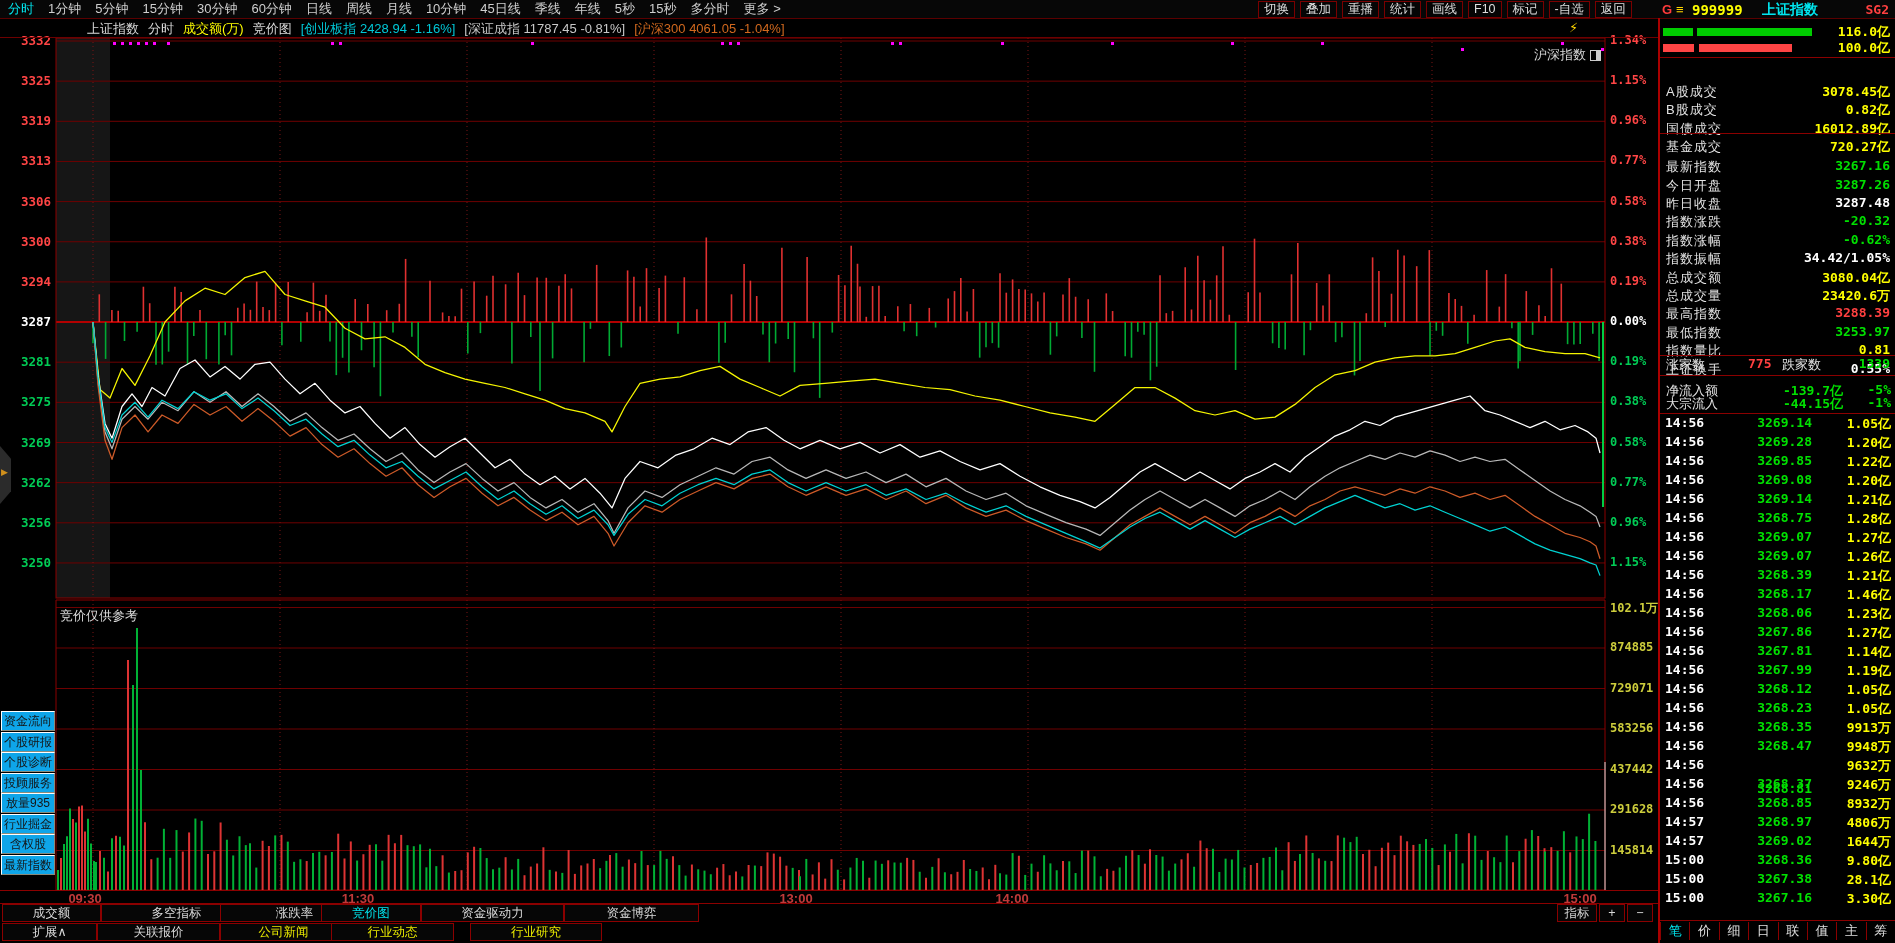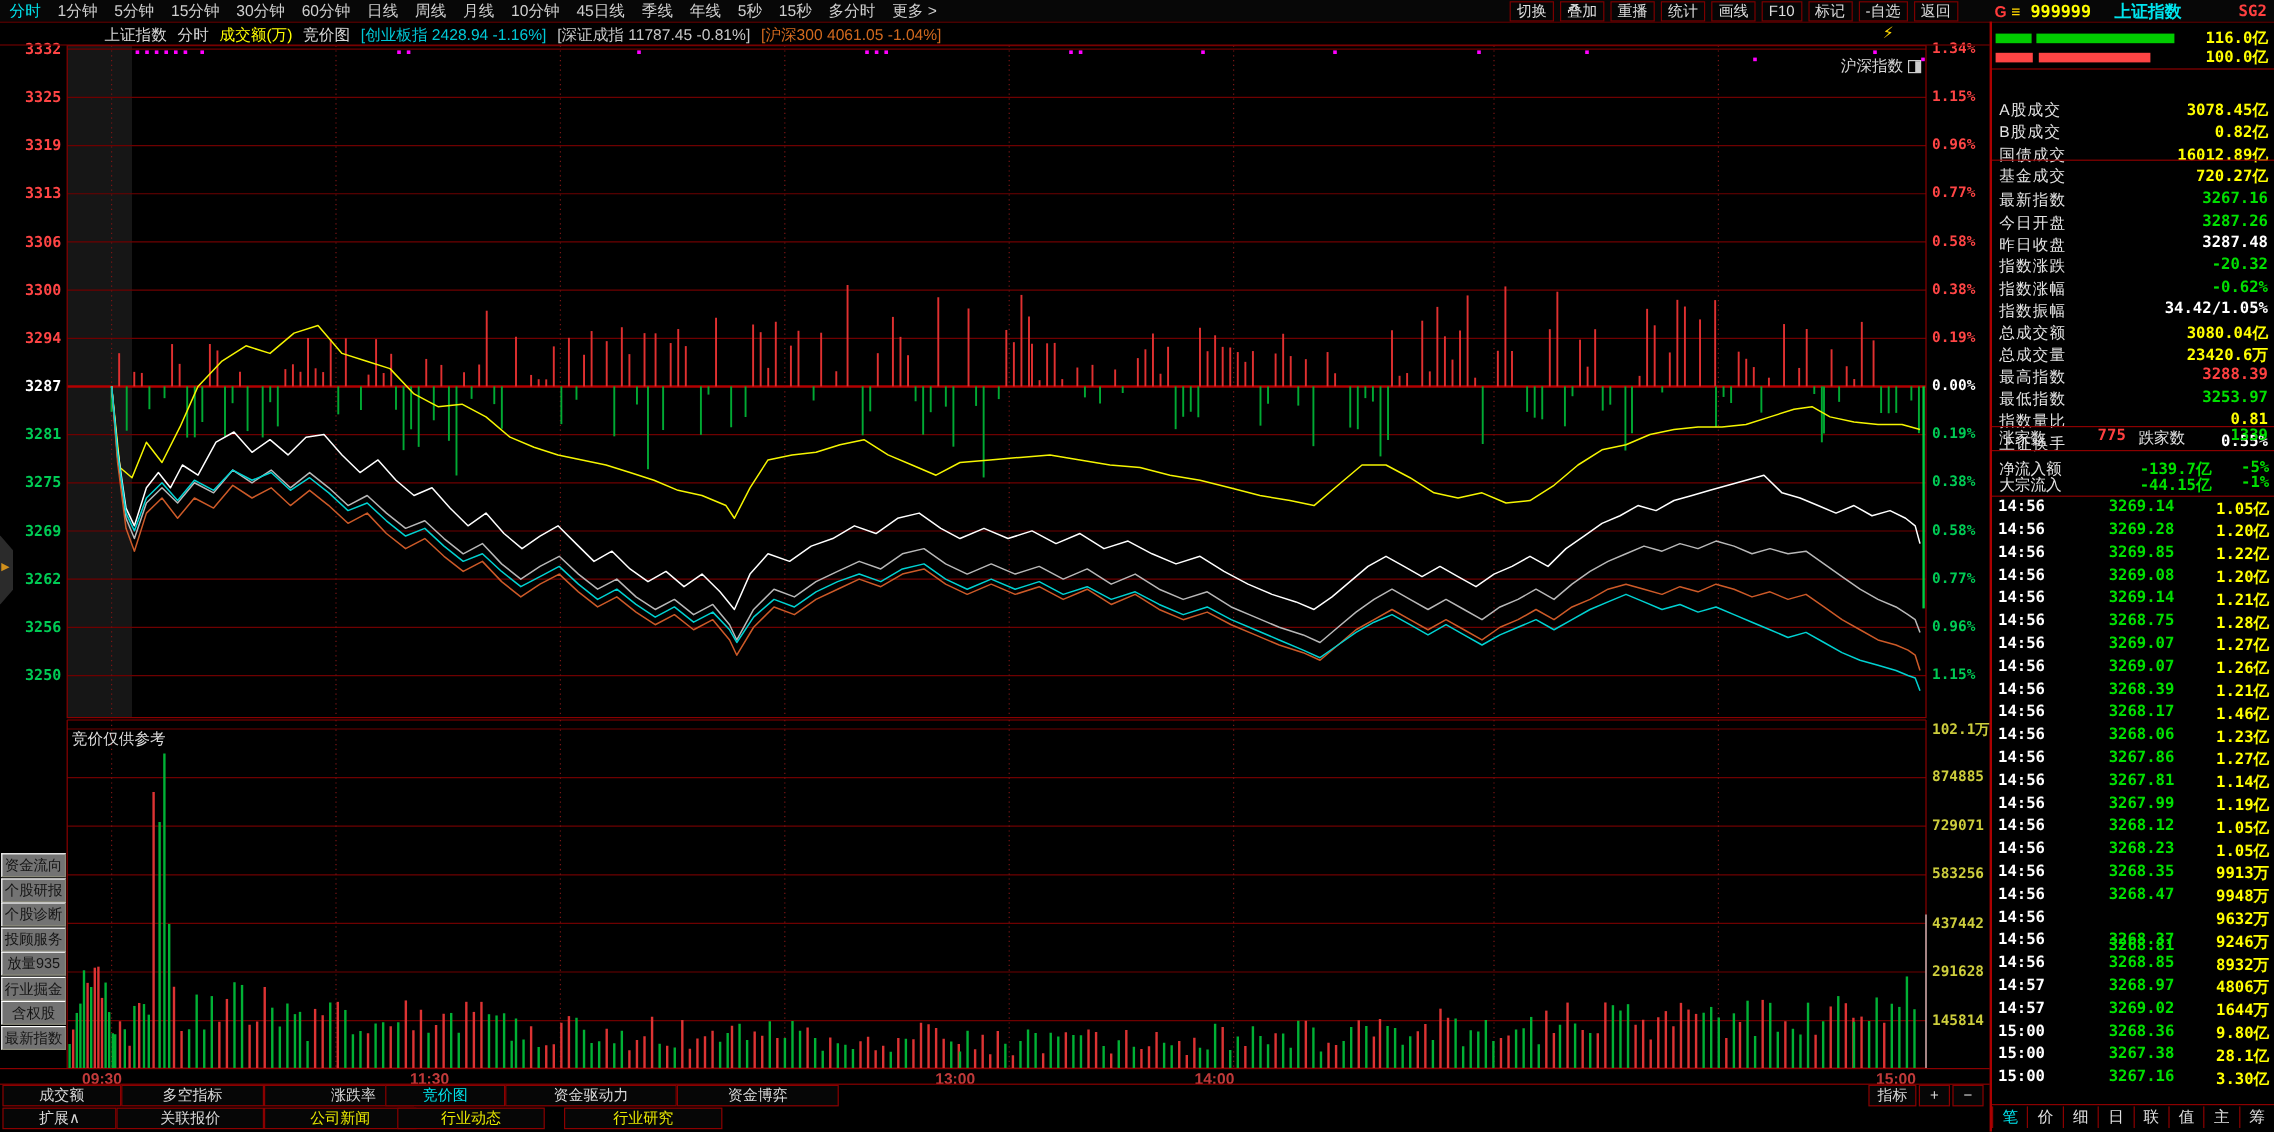--- a/index.html
+++ b/index.html
@@ -6,21 +6,21 @@
     font-family:"Liberation Sans","DejaVu Sans",sans-serif;}
   #app{position:absolute;left:0;top:0;width:1895px;height:943px;background:#000;}
   .abs{position:absolute;}
   .mono{font-family:"DejaVu Sans Mono","Liberation Mono",monospace;font-weight:bold;}
   .menu-item{color:#cfcfcf;font-size:13px;cursor:pointer;white-space:nowrap;}
   .menu-item.sel{color:#00e5ee;}
   .tbtn{border:1px solid #7a0000;color:#dedede;font-size:12.5px;padding:0 5px;line-height:15px;
     background:#050505;white-space:nowrap;cursor:pointer;}
   .tab-box{position:absolute;border:1px solid #8b0000;background:#060606;color:#d9d9d9;
     font-size:12.5px;text-align:center;line-height:16px;height:16px;cursor:pointer;white-space:nowrap;overflow:hidden;}
-  .side-btn{position:absolute;left:1px;width:52px;height:18px;background:#737373;color:#151515;
+  .side-btn{position:absolute;left:1px;width:52px;height:18px;background:#0ea5e9;color:#151515;
     font-size:12px;text-align:center;line-height:18px;border:1px solid #8a8a7a;
     border-top-color:#ffffff;border-left-color:#ffffff;cursor:pointer;white-space:nowrap;overflow:hidden;}
   .sep{position:absolute;background:#8b0000;}
   .pr-row{position:absolute;left:0;width:235px;height:19px;font-size:13px;margin-top:23px;}
   .pr-l{position:absolute;left:6px;top:1px;color:#e3e3e3;letter-spacing:1px;white-space:nowrap;}
   .pr-v{position:absolute;right:5px;top:1px;white-space:nowrap;}
   .split-icon{display:inline-block;width:9px;height:9px;border:1px solid #cccccc;position:relative;vertical-align:middle;}
   .split-icon::after{content:"";position:absolute;right:0;top:0;width:4px;height:9px;background:#cccccc;}
 </style>
 </head>
@@ -694,21 +694,21 @@
       <div class="side-btn" style="top: 752px;">个股诊断</div>
       <div class="side-btn" style="top: 772.5px;">投顾服务</div>
       <div class="side-btn" style="top: 793px;">放量935</div>
       <div class="side-btn" style="top: 813.5px;">行业掘金</div>
       <div class="side-btn" style="top: 834px;">含权股</div>
       <div class="side-btn" style="top: 854.5px;">最新指数</div>
     </div>
 
   <div id="bottom-rowA">
       <div class="tab-box" style="left: 2px; top: 904px; width: 97px;">成交额</div>
-      <div class="tab-box" style="left: 101px; top: 904px; width: 117px;">多空指标</div>
+      <div class="tab-box" style="left: 101px; top: 904px; width: 117px; padding-left: 16px;">多空指标</div>
       <div class="tab-box" style="left: 220px; top: 904px; width: 99px; padding-left: 24px;">涨跌率</div>
       <div class="tab-box" style="left: 321px; top: 904px; width: 98px; color: rgb(0, 229, 238);">竞价图</div>
       <div class="tab-box" style="left: 421px; top: 904px; width: 141px;">资金驱动力</div>
       <div class="tab-box" style="left: 564px; top: 904px; width: 133px;">资金博弈</div>
     </div>
   <div id="bottom-rowB">
       <div class="tab-box" style="left: 2px; top: 923px; width: 93px;">扩展∧</div>
       <div class="tab-box" style="left: 97px; top: 923px; width: 121px;">关联报价</div>
       <div class="tab-box" style="left: 220px; top: 923px; width: 125px; color: rgb(232, 232, 0);">公司新闻</div>
       <div class="tab-box" style="left: 331px; top: 923px; width: 121px; color: rgb(232, 232, 0);">行业动态</div>

